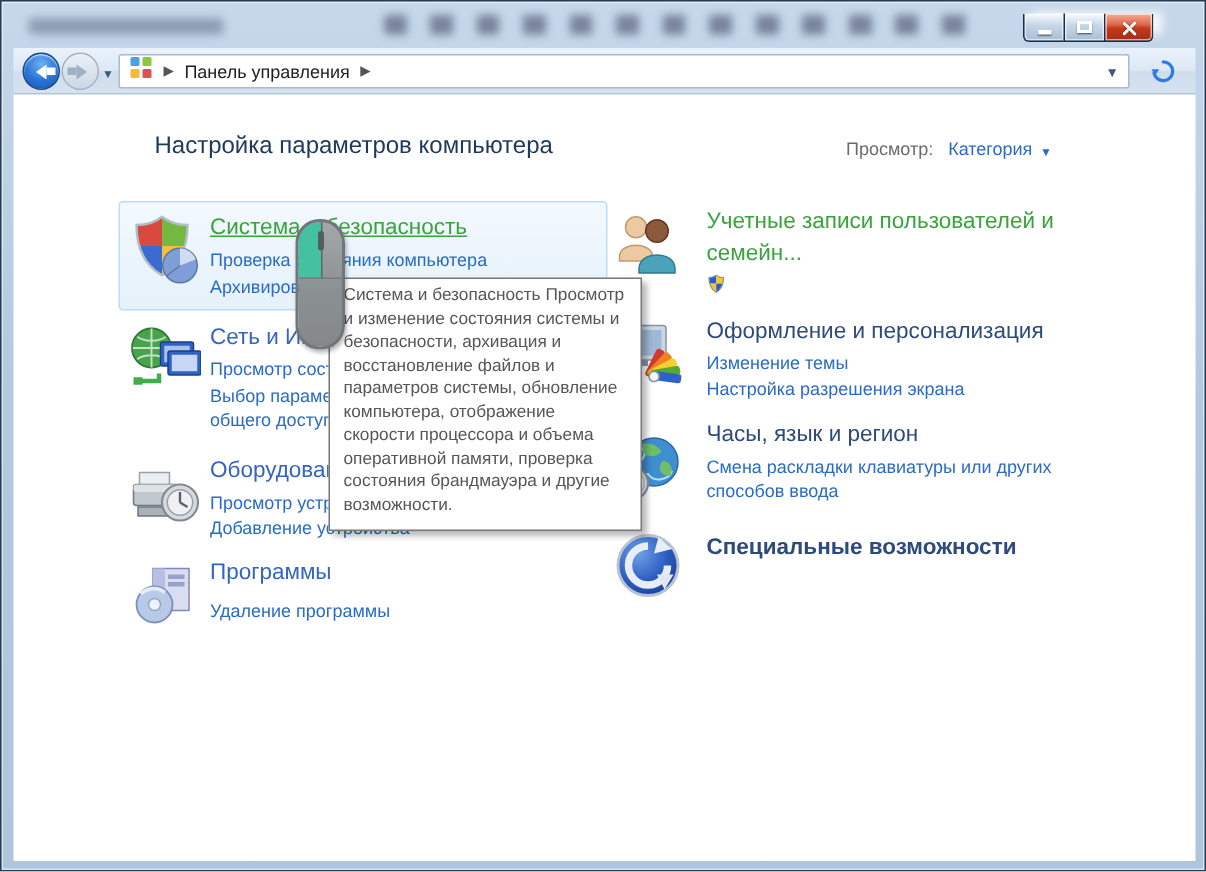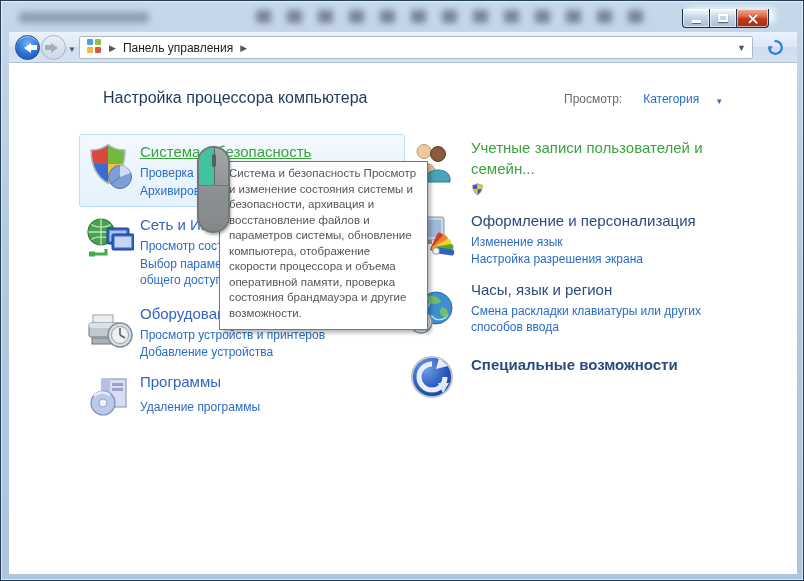--- a/index.html
+++ b/index.html
@@ -42,21 +42,21 @@
   .nav-chevron{position:absolute;left:59px;top:13px;font-size:8px;color:#3c5a7c;}
   .addressbar{position:absolute;left:70px;top:4px;width:674px;height:23px;background:#fff;border:1px solid #aabbce;border-radius:2px;display:flex;align-items:center;padding:0 6px;}
   .crumb-sep{color:#555;font-size:9px;margin:0 7px;}
   .crumb{font-size:12px;color:#1c1c1c;white-space:nowrap;}
   .addr-drop{margin-left:auto;font-size:9px;color:#3c5a7c;}
   .refreshbtn{position:absolute;left:750px;top:4px;width:32px;height:23px;display:flex;align-items:center;justify-content:center;}
 
   
   .content{position:absolute;left:8px;top:62px;width:788px;height:511px;background:#fff;}
   .page-title{position:absolute;left:102px;top:88px;font-size:16px;color:#1e395b;}
-  .view-wrap{position:absolute;left:563px;top:91px;font-size:12px;display:flex;align-items:flex-end;gap:11px;}
+  .view-wrap{position:absolute;left:563px;top:91px;font-size:12px;display:flex;align-items:flex-end;}
   .view-label{color:#6b6b6b;margin-right:10px;}
   .view-value{color:#2a6cc5;cursor:pointer;}
   .view-caret{color:#2a6cc5;font-size:8px;margin-left:5px;}
 
   .col{position:absolute;}
   .col-left{left:78px;top:133px;width:326px;}
   .col-right{left:400px;top:136px;width:338px;}
   .cat{display:flex;align-items:flex-start;padding-left:7px;}
   .cat.hovered-box{background:linear-gradient(180deg,#f3f9fe,#e5f1fb);border:1px solid #bcdcf5;border-radius:3px;padding:6px 6px 6px 6px;}
   .cat-icon{width:48px;height:48px;flex:0 0 48px;margin-right:6px;margin-top:2px;}
@@ -74,21 +74,21 @@
   .col-left .cat:nth-child(1){margin-bottom:7px;}
   .col-left .cat:nth-child(2){margin-bottom:13px;}
   .col-left .cat:nth-child(3){margin-bottom:9px;}
   .col-left .cat:nth-child(4) .cat-title{margin-bottom:7px;}
   .col-right .cat:nth-child(1){margin-bottom:8px;}
   .col-right .cat:nth-child(2){margin-bottom:10px;}
   .col-right .cat:nth-child(3){margin-bottom:14px;align-items:flex-end;}
   .col-right .cat:nth-child(4) .cat-title{margin-top:3px;font-weight:bold;}
 
   
-  .tooltip{position:absolute;left:218px;top:160px;width:209px;background:#ffffff;border:1px solid #767676;
+  .tooltip{position:absolute;left:218px;top:184px;width:209px;background:#ffffff;border:1px solid #767676;
     box-shadow:3px 3px 4px rgba(0,0,0,.28);padding:4px 9px 8px 9px;z-index:40;
     font-size:11.5px;line-height:15.5px;color:#565656;}
 
   
   .mouse{position:absolute;left:196px;top:145px;width:33px;height:87px;z-index:50;border-radius:16px;
     border:2px solid #70767a;background:linear-gradient(180deg,#a4a8aa,#8b9092 55%,#848889);
     box-shadow:1px 2px 3px rgba(0,0,0,.3);overflow:hidden;}
   .mouse .btnL{position:absolute;left:0;top:0;width:15px;height:37px;background:#44c1a1;border-radius:14px 0 0 0;}
   .mouse .seamV{position:absolute;left:15px;top:0;width:1px;height:37px;background:#5f6567;}
   .mouse .seamH{position:absolute;left:0;top:37px;width:100%;height:1px;background:rgba(0,0,0,.18);}
@@ -140,21 +140,21 @@
     </div>
     <div class="refreshbtn">
       <svg width="17" height="17" viewBox="0 0 17 17">
         <path d="M8.5 2.2 a6.3 6.3 0 1 1 -6.2 7.5" fill="none" stroke="#2f7ce0" stroke-width="2.2" stroke-linecap="round"></path>
         <path d="M0.6 7.2 L3.2 11.2 L5.8 7.2 Z" fill="#2f7ce0"></path>
       </svg>
     </div>
   </div>
 
   <div class="content"></div>
-  <div class="page-title">Настройка процессора компьютера</div>
+  <div class="page-title">Настройка параметров компьютера</div>
   <div class="view-wrap">
     <span class="view-label">Просмотр:</span>
     <span class="view-value">Категория</span>
     <span class="view-caret">▼</span>
   </div>
 
   <div class="col col-left" id="col-left">
       <div class="cat hovered-box">
     <span class="cat-icon"><svg width="48" height="48" viewBox="0 0 48 48">
 <defs>
@@ -291,21 +291,21 @@
 <rect x="0" y="-5" width="20" height="6" rx="2" transform="rotate(-28)" fill="#f5d02c"></rect>
 <rect x="0" y="-5" width="20" height="6" rx="2" transform="rotate(-10)" fill="#56a832"></rect>
 <rect x="0" y="-5" width="20" height="6" rx="2" transform="rotate(8)" fill="#2f62c4"></rect>
 <circle cx="2" cy="-1" r="3.4" fill="#f4f6f9" stroke="#8795a6"></circle>
             </g>
           </svg></span>
     <div class="cat-text">
       <a class="cat-title c-navy">Оформление и персонализация</a>
       <div class="cat-links">
             <a class="cat-link">
-              <span class="lt">Изменение язык</span>
+              <span class="lt">Изменение темы</span>
             </a>
             <a class="cat-link">
               <span class="lt">Настройка разрешения экрана</span>
             </a>
           </div>
     </div>
   </div>
       <div class="cat">
     <span class="cat-icon"><svg width="48" height="48" viewBox="0 0 48 48">
 <circle cx="28" cy="19" r="16" fill="#3e8ed0" stroke="#2a6aa3"></circle>

